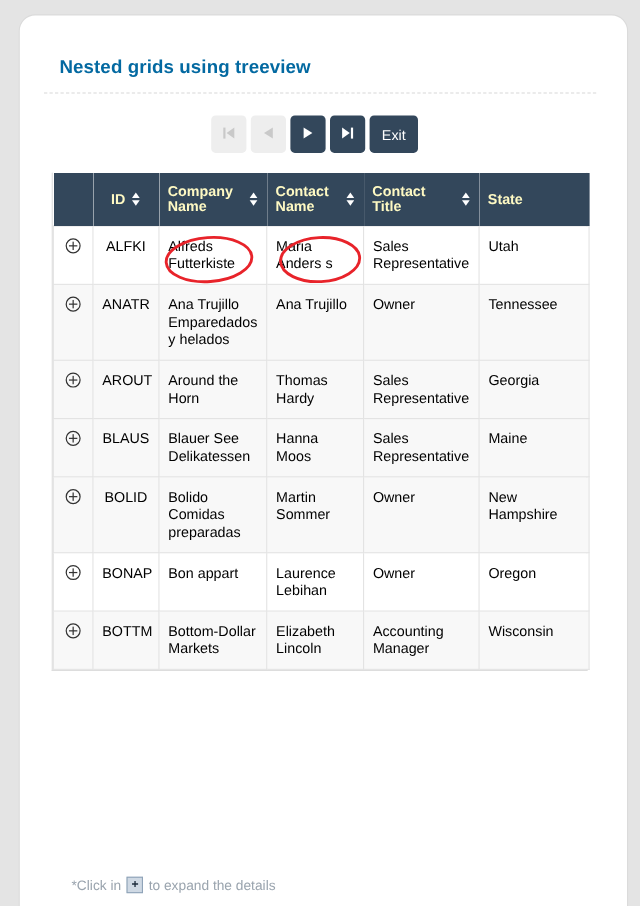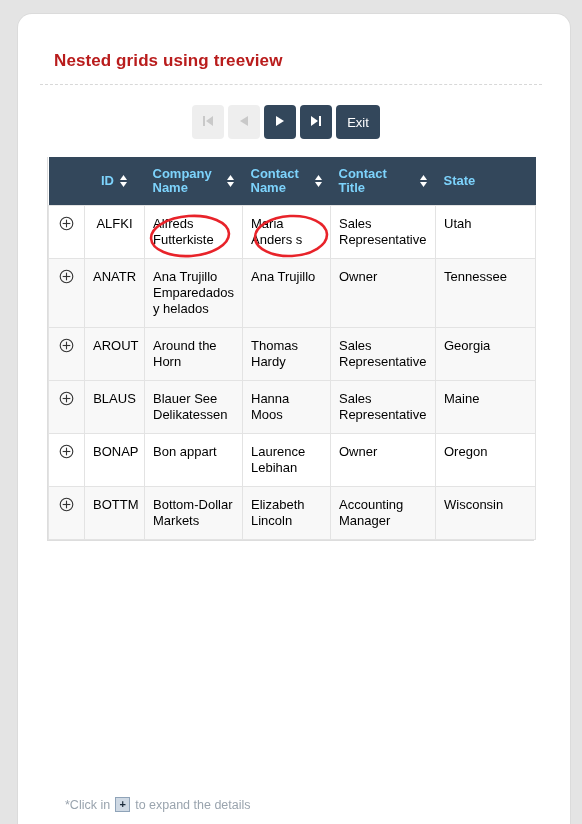--- a/index.html
+++ b/index.html
@@ -21,21 +21,21 @@
     width: 552px; height: 820px;
     background: #ffffff;
     border-radius: 14px 14px 0 0;
     box-shadow: 0 0 0 1px rgba(0,0,0,0.04);
   }
   #page-title {
     position: absolute;
     left: 36px; top: 37px;
     font-size: 17px;
     font-weight: bold;
-    color: #b91c1c;
+    color: #0369a1;
     letter-spacing: 0.1px;
     white-space: nowrap;
   }
   #title-divider {
     position: absolute;
     left: 22px; top: 70px;
     width: 502px; height: 0;
     border-top: 1px dashed #d8d8d8;
   }
 
@@ -76,21 +76,21 @@
   }
   table.grid {
     width: 487px;
     border-collapse: collapse;
     table-layout: fixed;
     font-size: 13px;
     color: #333333;
   }
   table.grid thead th {
     background: #33475b;
-    color: #7dd3fc;
+    color: #fef9c3;
     font-size: 13px;
     font-weight: bold;
     text-align: left;
     padding: 10px 8px;
     height: 48px;
     vertical-align: middle;
     border: none;
     position: relative;
   }
   table.grid thead th.hc-expand { width: 36px; padding: 0; }
@@ -294,20 +294,32 @@
                     <circle cx="7.5" cy="7.5" r="6.3" fill="none" stroke="#333333" stroke-width="1.1"></circle>
                     <rect x="3.7" y="6.95" width="7.6" height="1.1" fill="#333333"></rect>
                     <rect x="6.95" y="3.7" width="1.1" height="7.6" fill="#333333"></rect>
                   </svg></span></td>
               <td class="c-id">BLAUS</td>
               <td class="c-company">Blauer See Delikatessen</td>
               <td class="c-contact">Hanna Moos</td>
               <td class="c-title">Sales Representative</td>
               <td class="c-state">Maine</td>
             </tr>
+            <tr class="even">
+              <td class="c-expand"><span class="expand-icon"><svg width="15" height="15" viewBox="0 0 15 15">
+                    <circle cx="7.5" cy="7.5" r="6.3" fill="none" stroke="#333333" stroke-width="1.1"></circle>
+                    <rect x="3.7" y="6.95" width="7.6" height="1.1" fill="#333333"></rect>
+                    <rect x="6.95" y="3.7" width="1.1" height="7.6" fill="#333333"></rect>
+                  </svg></span></td>
+              <td class="c-id">BOLID</td>
+              <td class="c-company">Bolido Comidas preparadas</td>
+              <td class="c-contact">Martin Sommer</td>
+              <td class="c-title">Owner</td>
+              <td class="c-state">New Hampshire</td>
+            </tr>
             <tr class="odd">
               <td class="c-expand"><span class="expand-icon"><svg width="15" height="15" viewBox="0 0 15 15">
                     <circle cx="7.5" cy="7.5" r="6.3" fill="none" stroke="#333333" stroke-width="1.1"></circle>
                     <rect x="3.7" y="6.95" width="7.6" height="1.1" fill="#333333"></rect>
                     <rect x="6.95" y="3.7" width="1.1" height="7.6" fill="#333333"></rect>
                   </svg></span></td>
               <td class="c-id">BONAP</td>
               <td class="c-company">Bon appart</td>
               <td class="c-contact">Laurence Lebihan</td>
               <td class="c-title">Owner</td>

